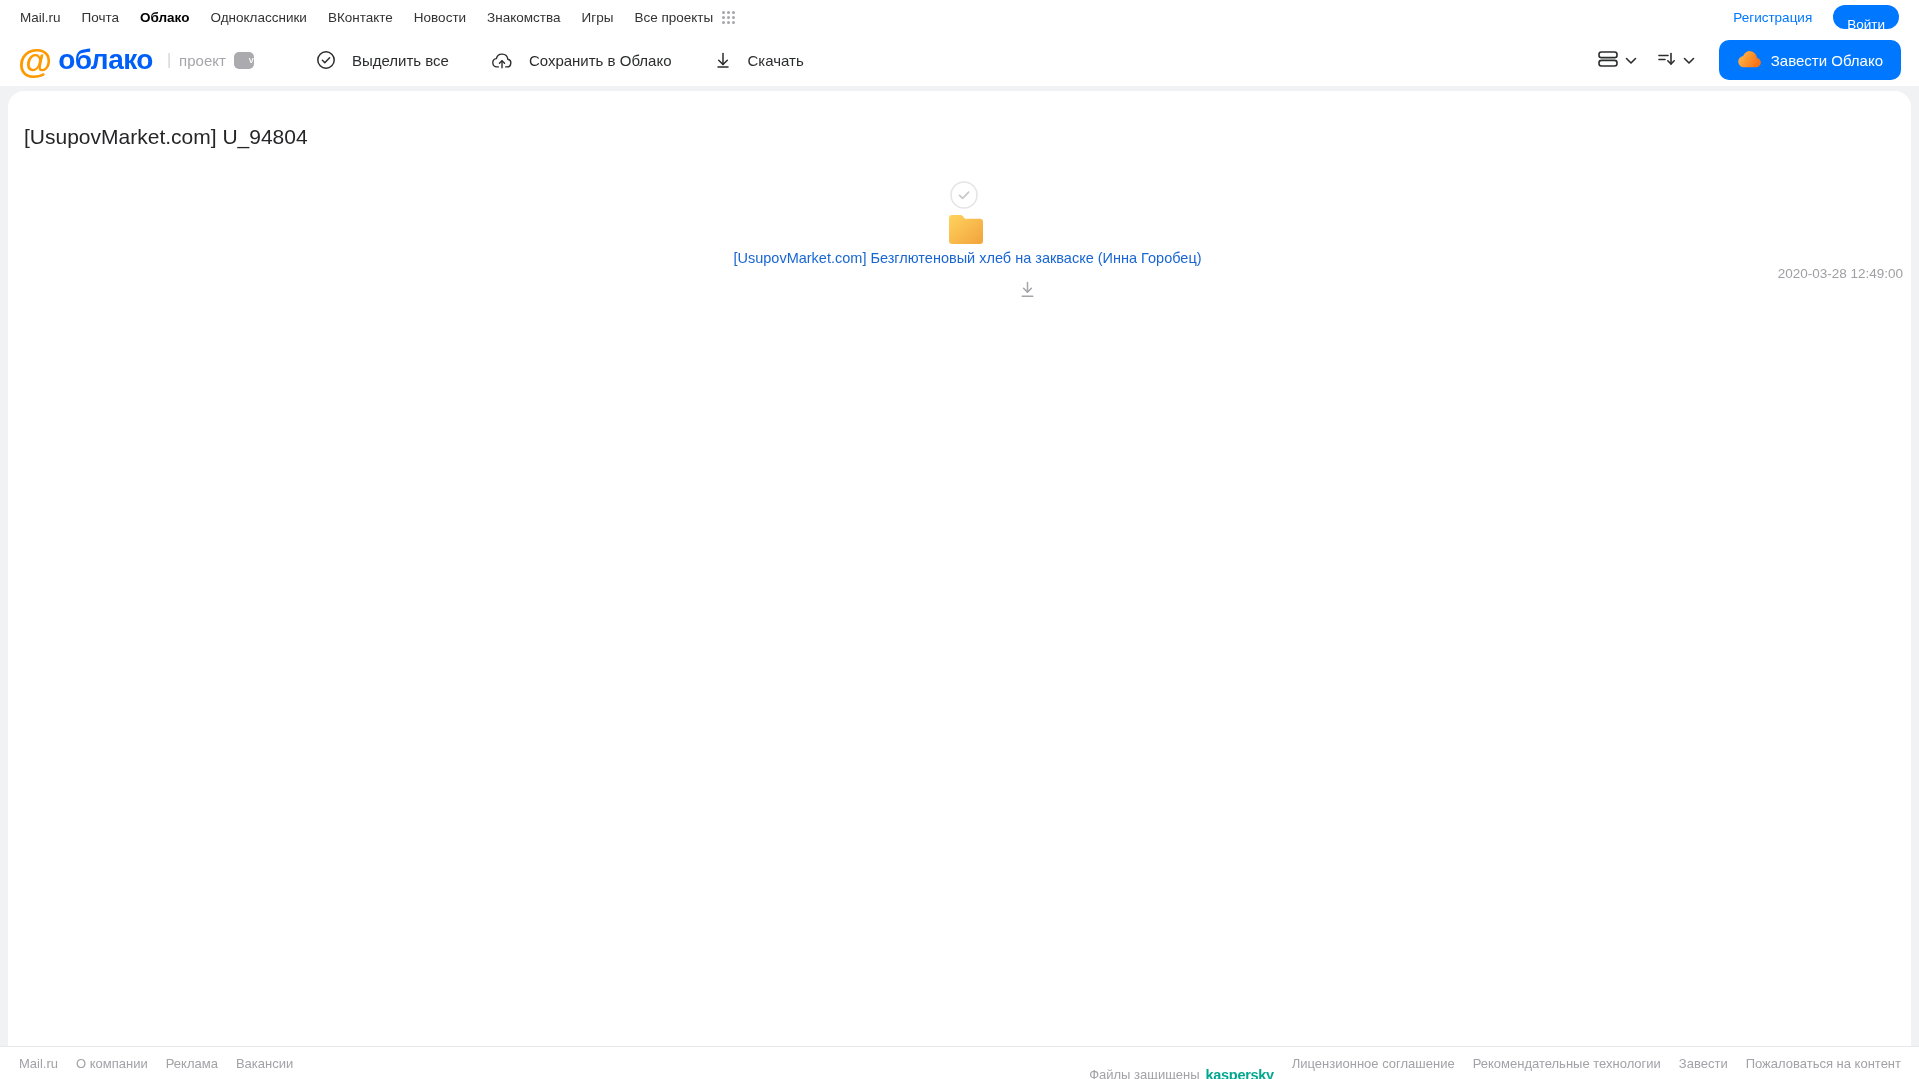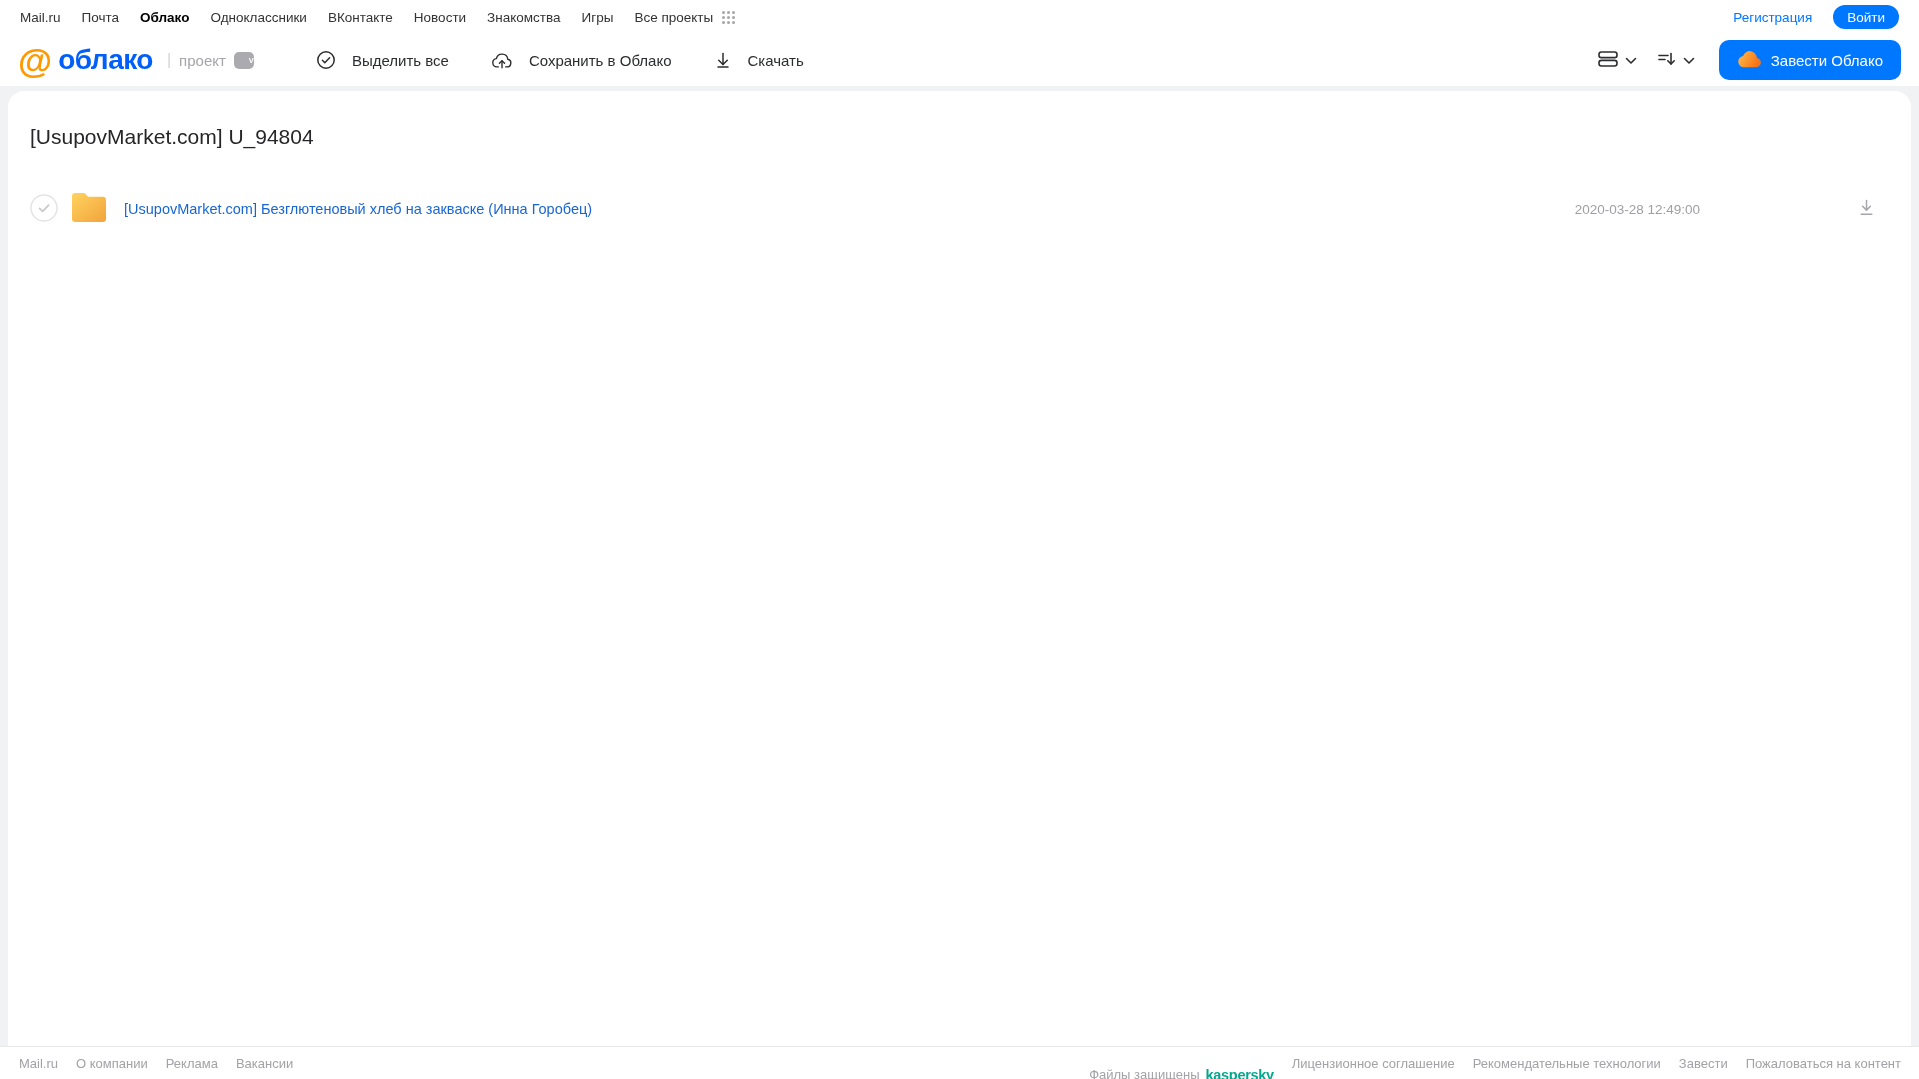--- a/index.html
+++ b/index.html
@@ -25,21 +25,21 @@
     flex: 0 0 auto;
     background: #fff;
   }
   .topbar .link.active { font-weight: bold; color: #000; }
   .topbar .projects-group { display: flex; align-items: center; gap: 9px; }
   .topbar .spacer { flex: 1; }
   .topbar .reg-link { color: #0077ff; }
   .login-btn {
     background: #0077ff; color: #fff; border: none;
     font-family: inherit; font-size: 13.5px;
-    height: 24px; padding: 4px 14px; border-radius: 14px; cursor: pointer;
+    height: 24px; padding: 12px 14px; border-radius: 14px; cursor: pointer;
   }
   .grid-icon { display: inline-grid; grid-template-columns: repeat(3, 3px); gap: 2px; }
   .grid-icon i { width: 3px; height: 3px; border-radius: 50%; background: #a6a6ab; }
 
   
   .header {
     height: 52px;
     display: flex;
     align-items: center;
     padding: 0 18px 0 18px;
@@ -76,34 +76,35 @@
     flex: 1;
     background: #f1f2f4;
     padding: 5px 8px 0 8px;
     display: flex;
     min-height: 0;
   }
   .card {
     background: #fff;
     border-radius: 16px 16px 0 0;
     flex: 1;
-    padding: 0 14px;
+    padding: 0 8px;
   }
   .page-title {
     margin: 34px 0 0 8px;
     font-size: 21px;
     font-weight: 500;
     color: #262628;
   }
   .file-row {
     display: flex;
     align-items: center;
     height: 56px;
     margin-top: 32px;
     cursor: pointer;
+    flex-direction: column;
   }
   .row-check { margin-left: 8px; cursor: pointer; background: none; border: none; padding: 0; display: block; }
   .row-folder { margin-left: 12px; display: block; }
   .file-name { margin-left: 16px; font-size: 14.5px; color: #1966d2; }
   .file-date { margin-left: auto; font-size: 13.5px; color: #a0a0a4; }
   .row-download { margin-left: 158px; margin-right: 22px; background: none; border: none; cursor: pointer; padding: 0; display: block; }
 
   
   .footer {
     flex: 0 0 auto;

